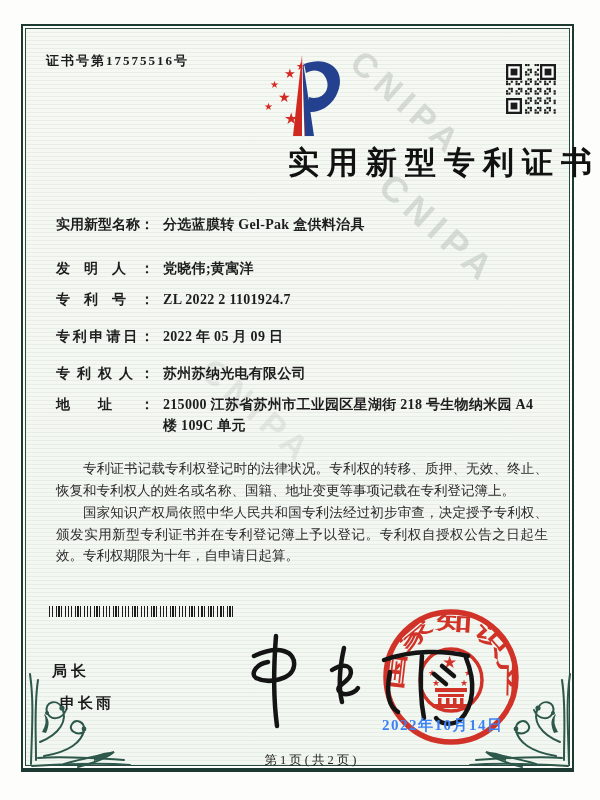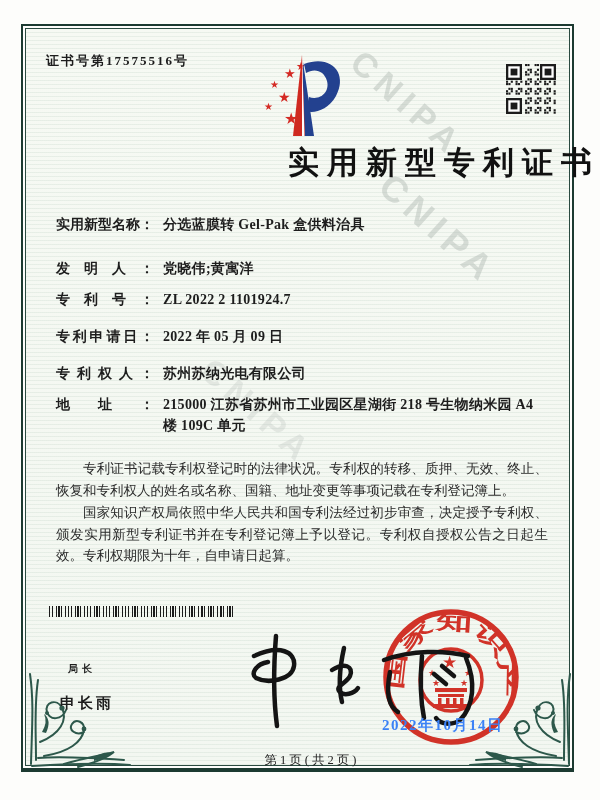--- a/index.html
+++ b/index.html
@@ -63,21 +63,21 @@
   .body-text p{margin:0;text-indent:2em;}
 
   
   .barcode{
     position:absolute;left:49px;top:606px;width:186px;height:11px;z-index:3;
     background:repeating-linear-gradient(90deg,
       #1b1b1b 0 1.5px, transparent 1.5px 3px,
       #1b1b1b 3px 3.8px, transparent 3.8px 7px,
       #1b1b1b 7px 8px, transparent 8px 9.5px);
   }
-  .director-title{position:absolute;left:68px;top:662px;font-size:10px;font-weight:700;letter-spacing:4px;z-index:3;font-family:Liberation Serif, serif;}
+  .director-title{position:absolute;left:52px;top:662px;font-size:15px;font-weight:700;letter-spacing:4px;z-index:3;font-family:Liberation Serif, serif;}
   .director-name{position:absolute;left:60px;top:694px;font-size:15px;font-weight:700;letter-spacing:3px;z-index:3;}
   .signature{position:absolute;left:232px;top:626px;width:258px;height:108px;z-index:5;}
   .seal{position:absolute;left:380px;top:606px;width:142px;height:142px;z-index:4;opacity:0.92;}
   .seal-date{
     position:absolute;left:382px;top:716px;z-index:6;
     font-size:15px;font-weight:700;letter-spacing:1.5px;color:#3b82f6;
   }
   .page-footer{
     position:absolute;left:12px;top:752px;width:100%;text-align:center;
     font-size:12.5px;letter-spacing:3px;z-index:3;color:#222;

